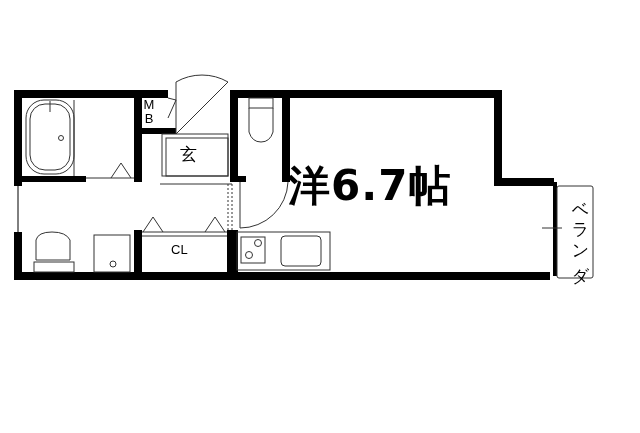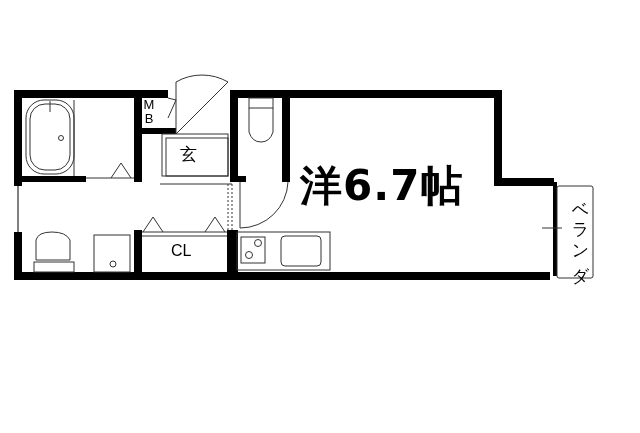--- a/index.html
+++ b/index.html
@@ -1,21 +1,21 @@
 <!DOCTYPE html>
 <html><head>
 <meta charset="utf-8">
 <style>
   html, body { margin: 0; padding: 0; background: #ffffff; }
   body { width: 640px; height: 433px; position: relative; overflow: hidden; font-family: "DejaVu Sans", sans-serif; }
   svg { position: absolute; left: 0; top: 0; }
   .lbl { position: absolute; color: #000; white-space: nowrap; }
-  .room-main { left: 300px; top: 158px; font-size: 42px; font-weight: bold; letter-spacing: 1px; }
+  .room-main { left: 288px; top: 158px; font-size: 42px; font-weight: bold; letter-spacing: 1px; }
   .room-genkan { left: 180px; top: 143px; font-size: 17px; }
-  .room-cl { left: 171px; top: 242px; font-size: 16px; font-family: "Liberation Sans", sans-serif; }
+  .room-cl { left: 171px; top: 242px; font-size: 13px; font-family: "Liberation Sans", sans-serif; }
   .room-mb { left: 143px; top: 98px; font-size: 13px; line-height: 14px; font-family: "Liberation Sans", sans-serif; text-align: center; width: 12px; }
   .room-veranda { left: 570px; top: 190px; font-size: 17px; writing-mode: vertical-rl; letter-spacing: 2px; }
 </style>
 </head>
 <body>
 
 <div>
 <svg width="640" height="433" viewBox="0 0 640 433">
   <g fill="#000">
 

